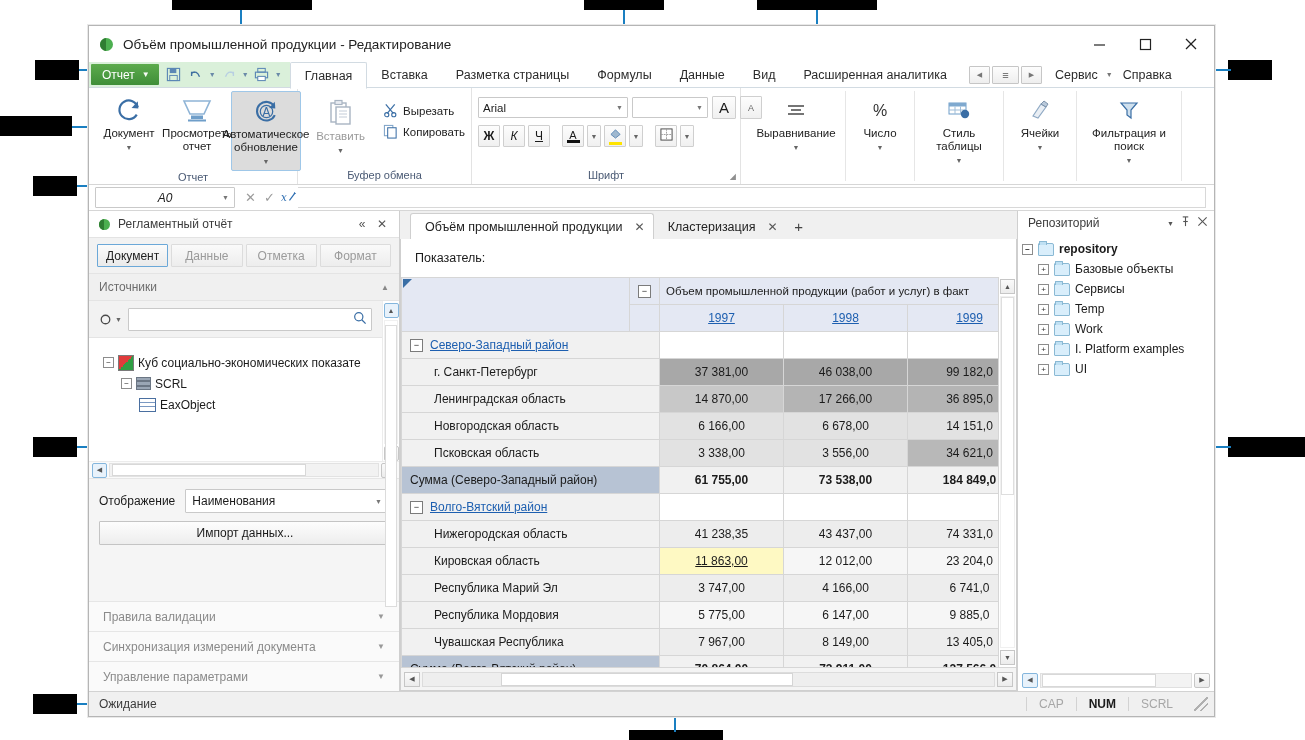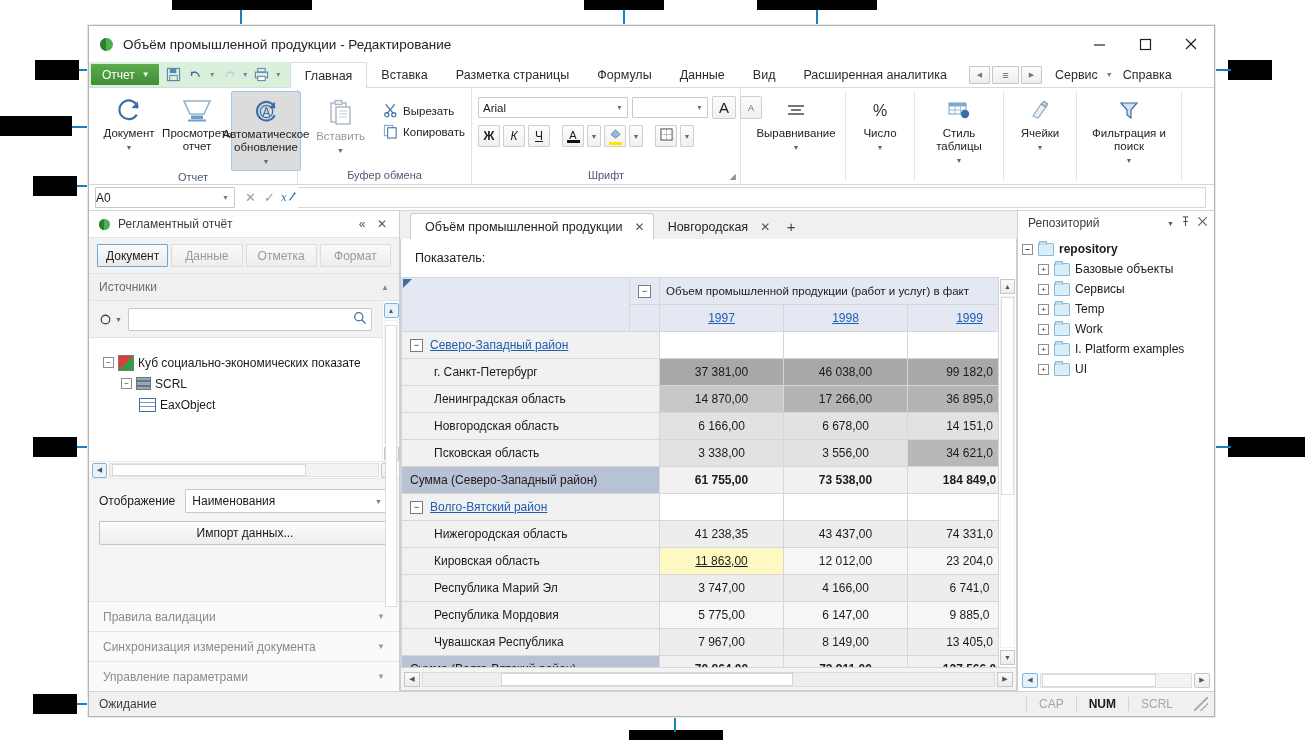--- a/index.html
+++ b/index.html
@@ -51,21 +51,21 @@
   .bigbtn.dis .bi{color:#a8b4c2;}
   .smallrow{display:flex;align-items:center;gap:5px;font-size:11.5px;color:#222;padding:3px 0;}
   .smallrow .si{color:#3a6ea5;display:flex;align-items:center;}
   .fontbox{border:1px solid #c9c9c9;height:19px;background:#fff;display:flex;align-items:center;padding:0 4px;font-size:11.5px;border-radius:1px;}
   .fontbox .car{margin-left:auto;font-size:7px;color:#777;}
   .fbtn{border:1px solid #cfcfcf;background:linear-gradient(#fdfdfd,#f0f0f0);height:20px;min-width:20px;display:flex;align-items:center;justify-content:center;font-size:12px;border-radius:1px;}
   .fbtn.car{min-width:12px;font-size:7px;color:#666;}
 
   
   .formulabar{height:25px;display:flex;align-items:center;background:#fff;border-bottom:1px solid #d6d6d6;flex:none;}
-  .namebox{width:138px;height:19px;margin-left:6px;border:1px solid #c9c9c9;background:#fff;display:flex;align-items:center;position:relative;font-size:12px;border-radius:1px;}
+  .namebox{width:138px;height:19px;margin-left:6px;border:1px solid #c9c9c9;background:#fff;display:flex;align-items:center;justify-content:center;position:relative;font-size:12px;border-radius:1px;font-style:italic;}
   .namebox .car{position:absolute;right:5px;font-size:7px;color:#777;}
   .fb-ic{width:19px;display:flex;align-items:center;justify-content:center;}
   .fb-input{flex:1;height:19px;border:1px solid #d8d8d8;border-left:none;background:#fff;margin-right:8px;}
 
   
   .workspace{flex:1;display:flex;background:#f0f0f0;min-height:0;}
 
   
   .leftdock{width:310px;background:#f7f7f7;border-right:1px solid #cfcfcf;display:flex;flex-direction:column;}
   .ld-head{height:26px;display:flex;align-items:center;background:#fff;border-bottom:1px solid #e3e3e3;flex:none;}
@@ -669,21 +669,21 @@
       </div>
     </div>
 
     <div class="center">
       <div class="doctabs">
         <div class="doctab active">
           <span>Объём промышленной продукции</span>
           <span class="x">✕</span>
         </div>
         <div class="doctab">
-          <span>Новгородская</span>
+          <span>Кластеризация</span>
           <span class="x">✕</span>
         </div>
         <div class="addtab">
             <span>+</span>
           </div>
       </div>
 
       <div class="docbody">
         <div class="indic">
           <span class="lbl">Показатель:</span>

